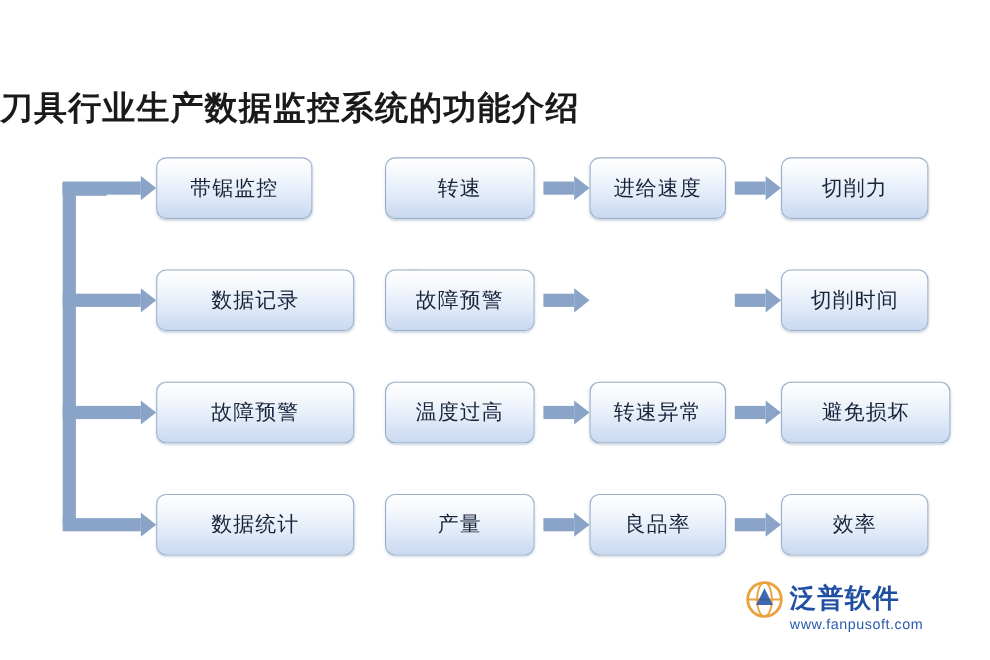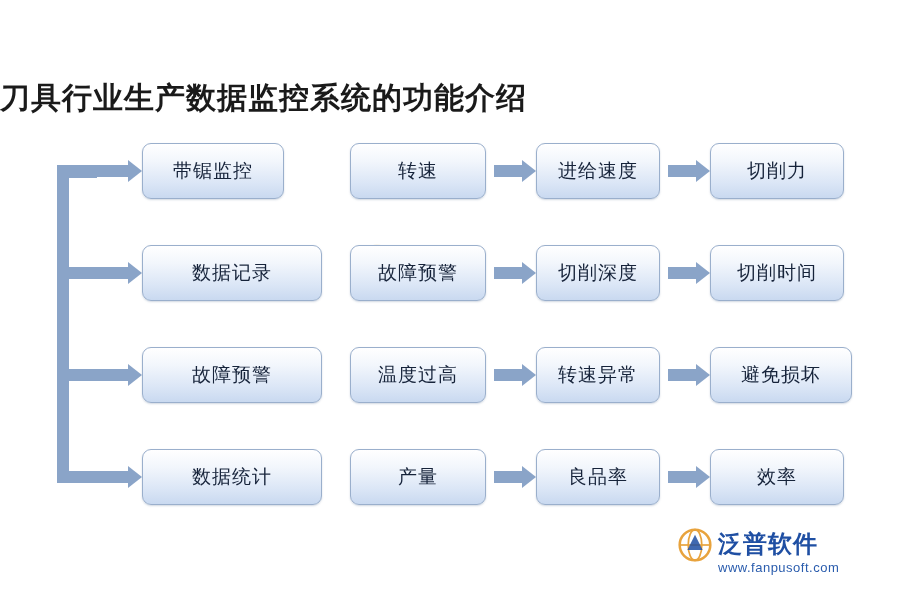--- a/index.html
+++ b/index.html
@@ -189,39 +189,38 @@
     <div class="head" style="left:28px;"></div>
   </div>
   <div class="box" style="left:710px; top:143px; width:134px;">切削力</div>
 
   <div class="box" style="left:142px; top:245px; width:180px;">数据记录</div>
   <div class="box" style="left:350px; top:245px; width:136px;">故障预警</div>
   <div class="arrow" style="left:494px; top:262px; width:42px;">
     <div class="shaft" style="width:28px;"></div>
     <div class="head" style="left:28px;"></div>
   </div>
-  <div class="box" style="left:536px; top:245px; width:124px;">切削深度</div>
   <div class="arrow" style="left:668px; top:262px; width:42px;">
     <div class="shaft" style="width:28px;"></div>
     <div class="head" style="left:28px;"></div>
   </div>
   <div class="box" style="left:710px; top:245px; width:134px;">切削时间</div>
 
   <div class="box" style="left:142px; top:347px; width:180px;">故障预警</div>
   <div class="box" style="left:350px; top:347px; width:136px;">温度过高</div>
   <div class="arrow" style="left:494px; top:364px; width:42px;">
     <div class="shaft" style="width:28px;"></div>
     <div class="head" style="left:28px;"></div>
   </div>
   <div class="box" style="left:536px; top:347px; width:124px;text-align:center;">转速异常</div>
   <div class="arrow" style="left:668px; top:364px; width:42px;">
     <div class="shaft" style="width:28px;"></div>
     <div class="head" style="left:28px;"></div>
   </div>
-  <div class="box" style="left:710px; top:347px; width:142px;">避免损坏</div>
+  <div class="box" style="left:710px; top:347px; width:154px;">避免损坏</div>
 
   <div class="box" style="left:142px; top:449px; width:180px;">数据统计</div>
   <div class="box" style="left:350px; top:449px; width:136px;">产量</div>
   <div class="arrow" style="left:494px; top:466px; width:42px;">
     <div class="shaft" style="width:28px;"></div>
     <div class="head" style="left:28px;"></div>
   </div>
   <div class="box" style="left:536px; top:449px; width:124px;">良品率</div>
   <div class="arrow" style="left:668px; top:466px; width:42px;">
     <div class="shaft" style="width:28px;"></div>

